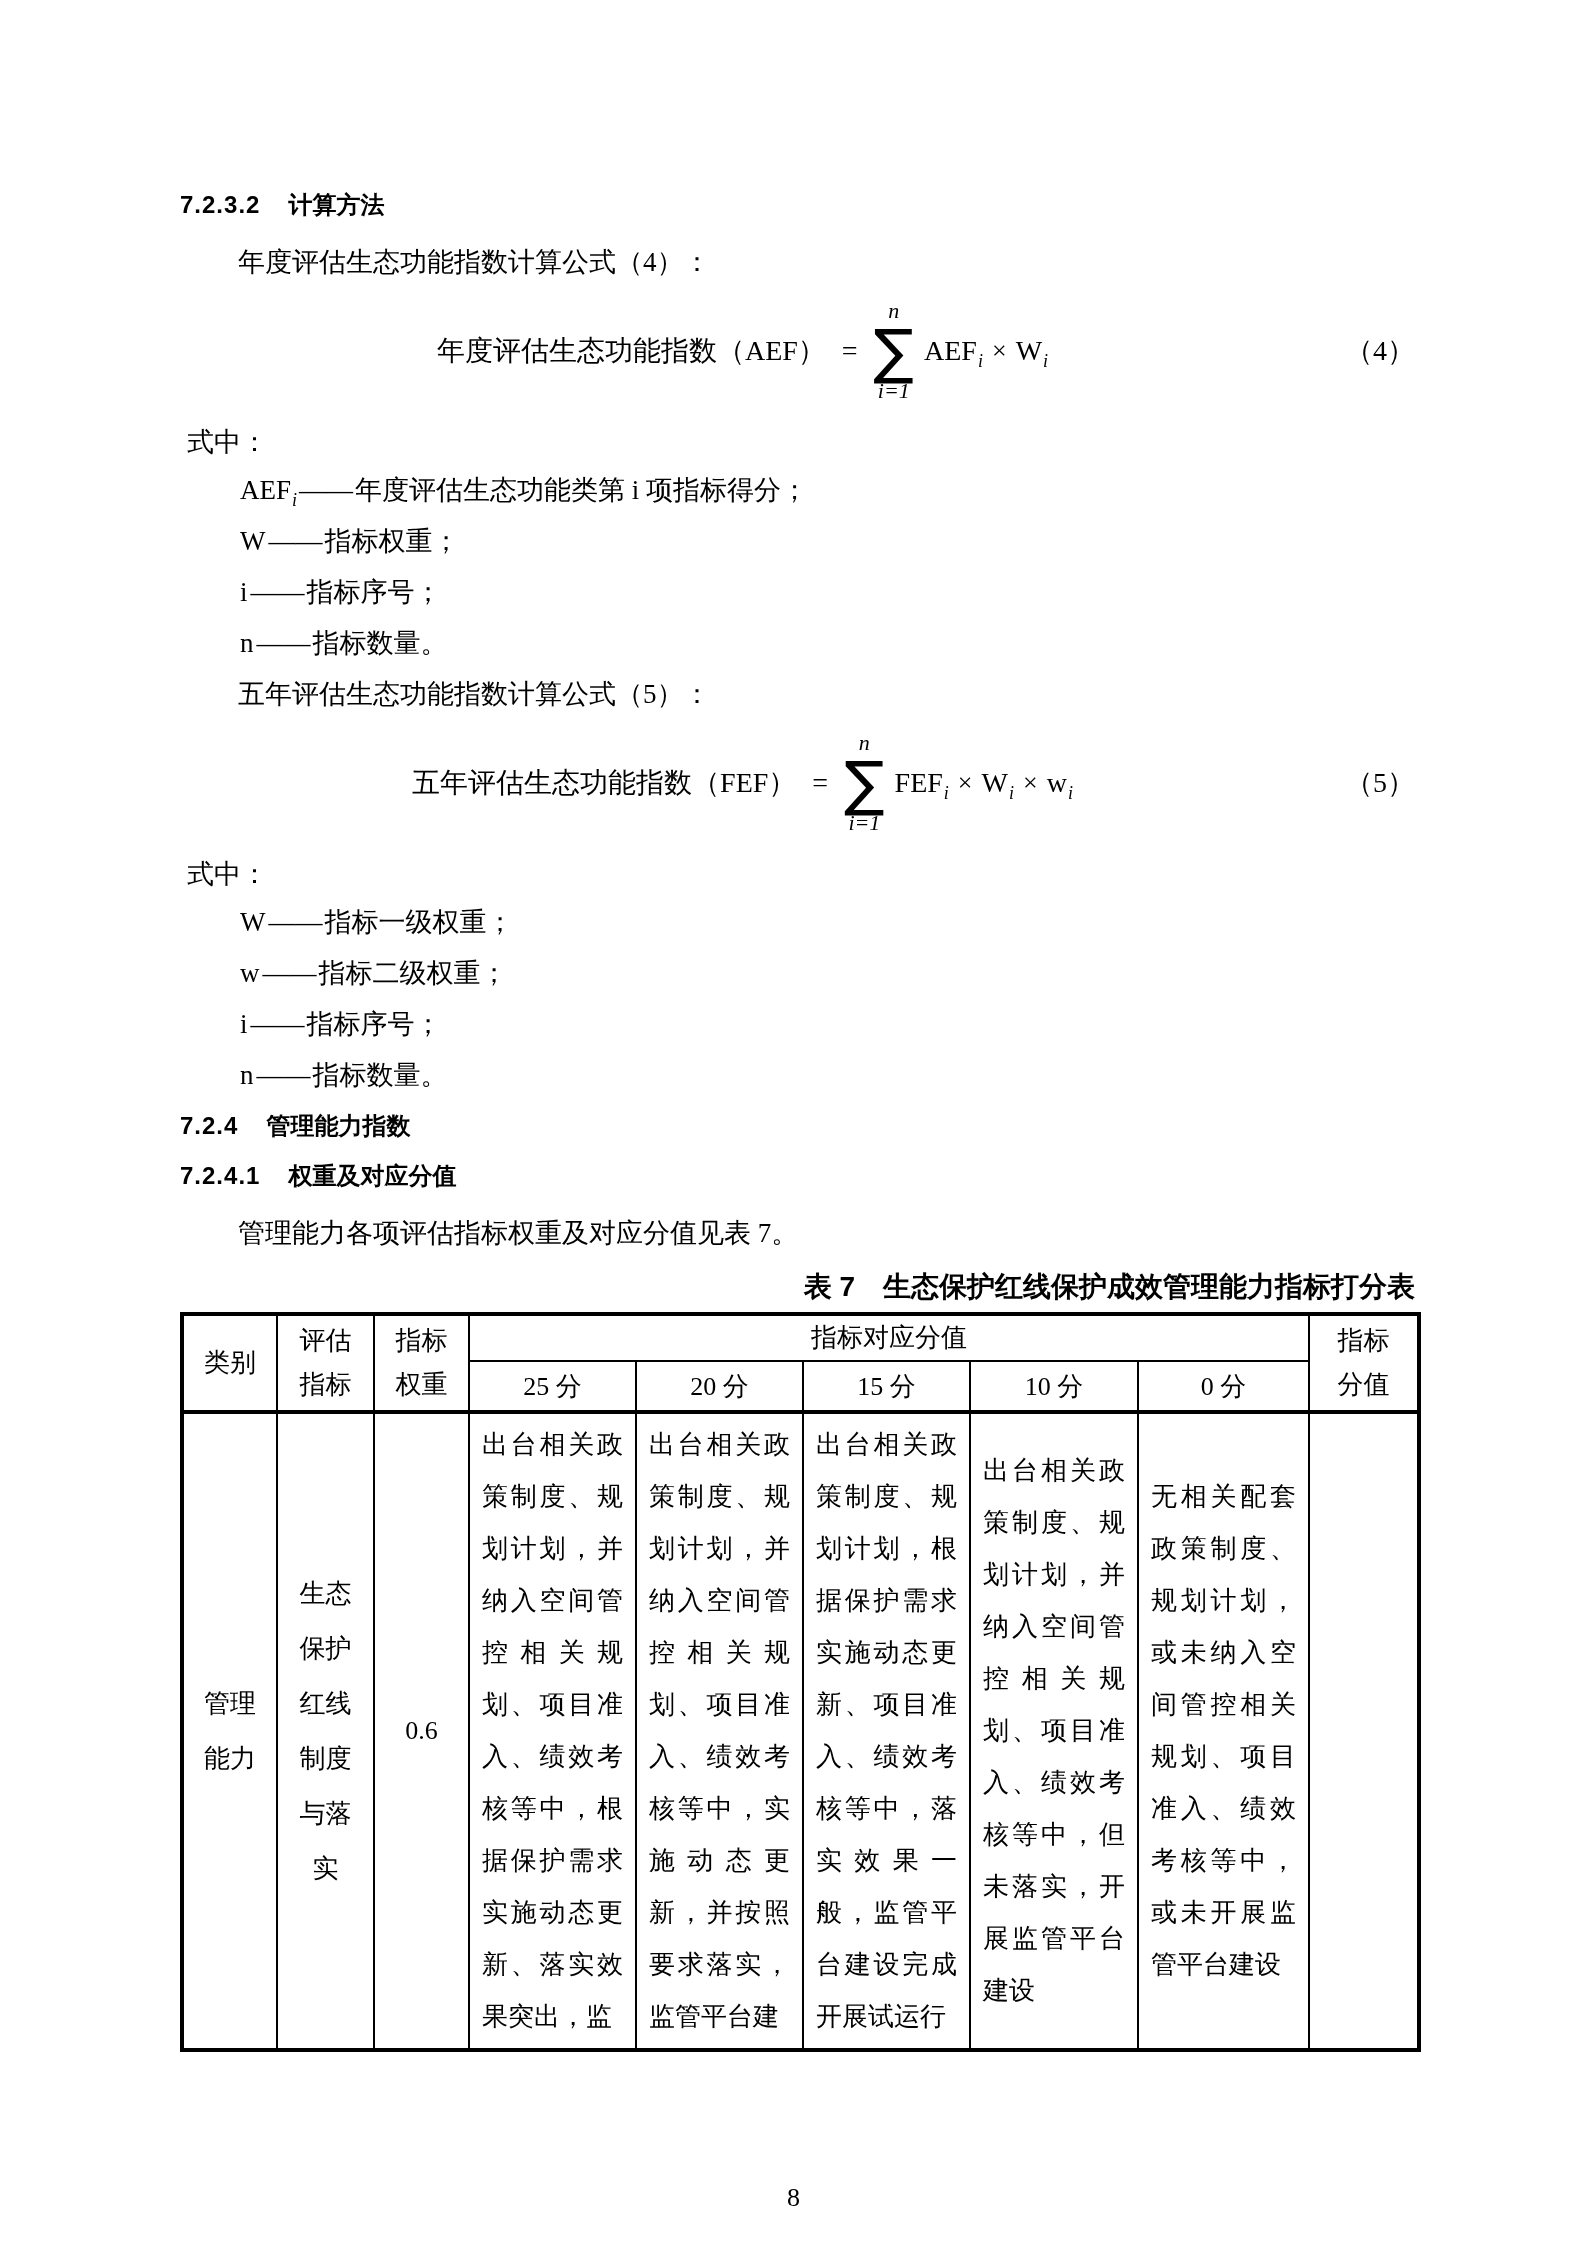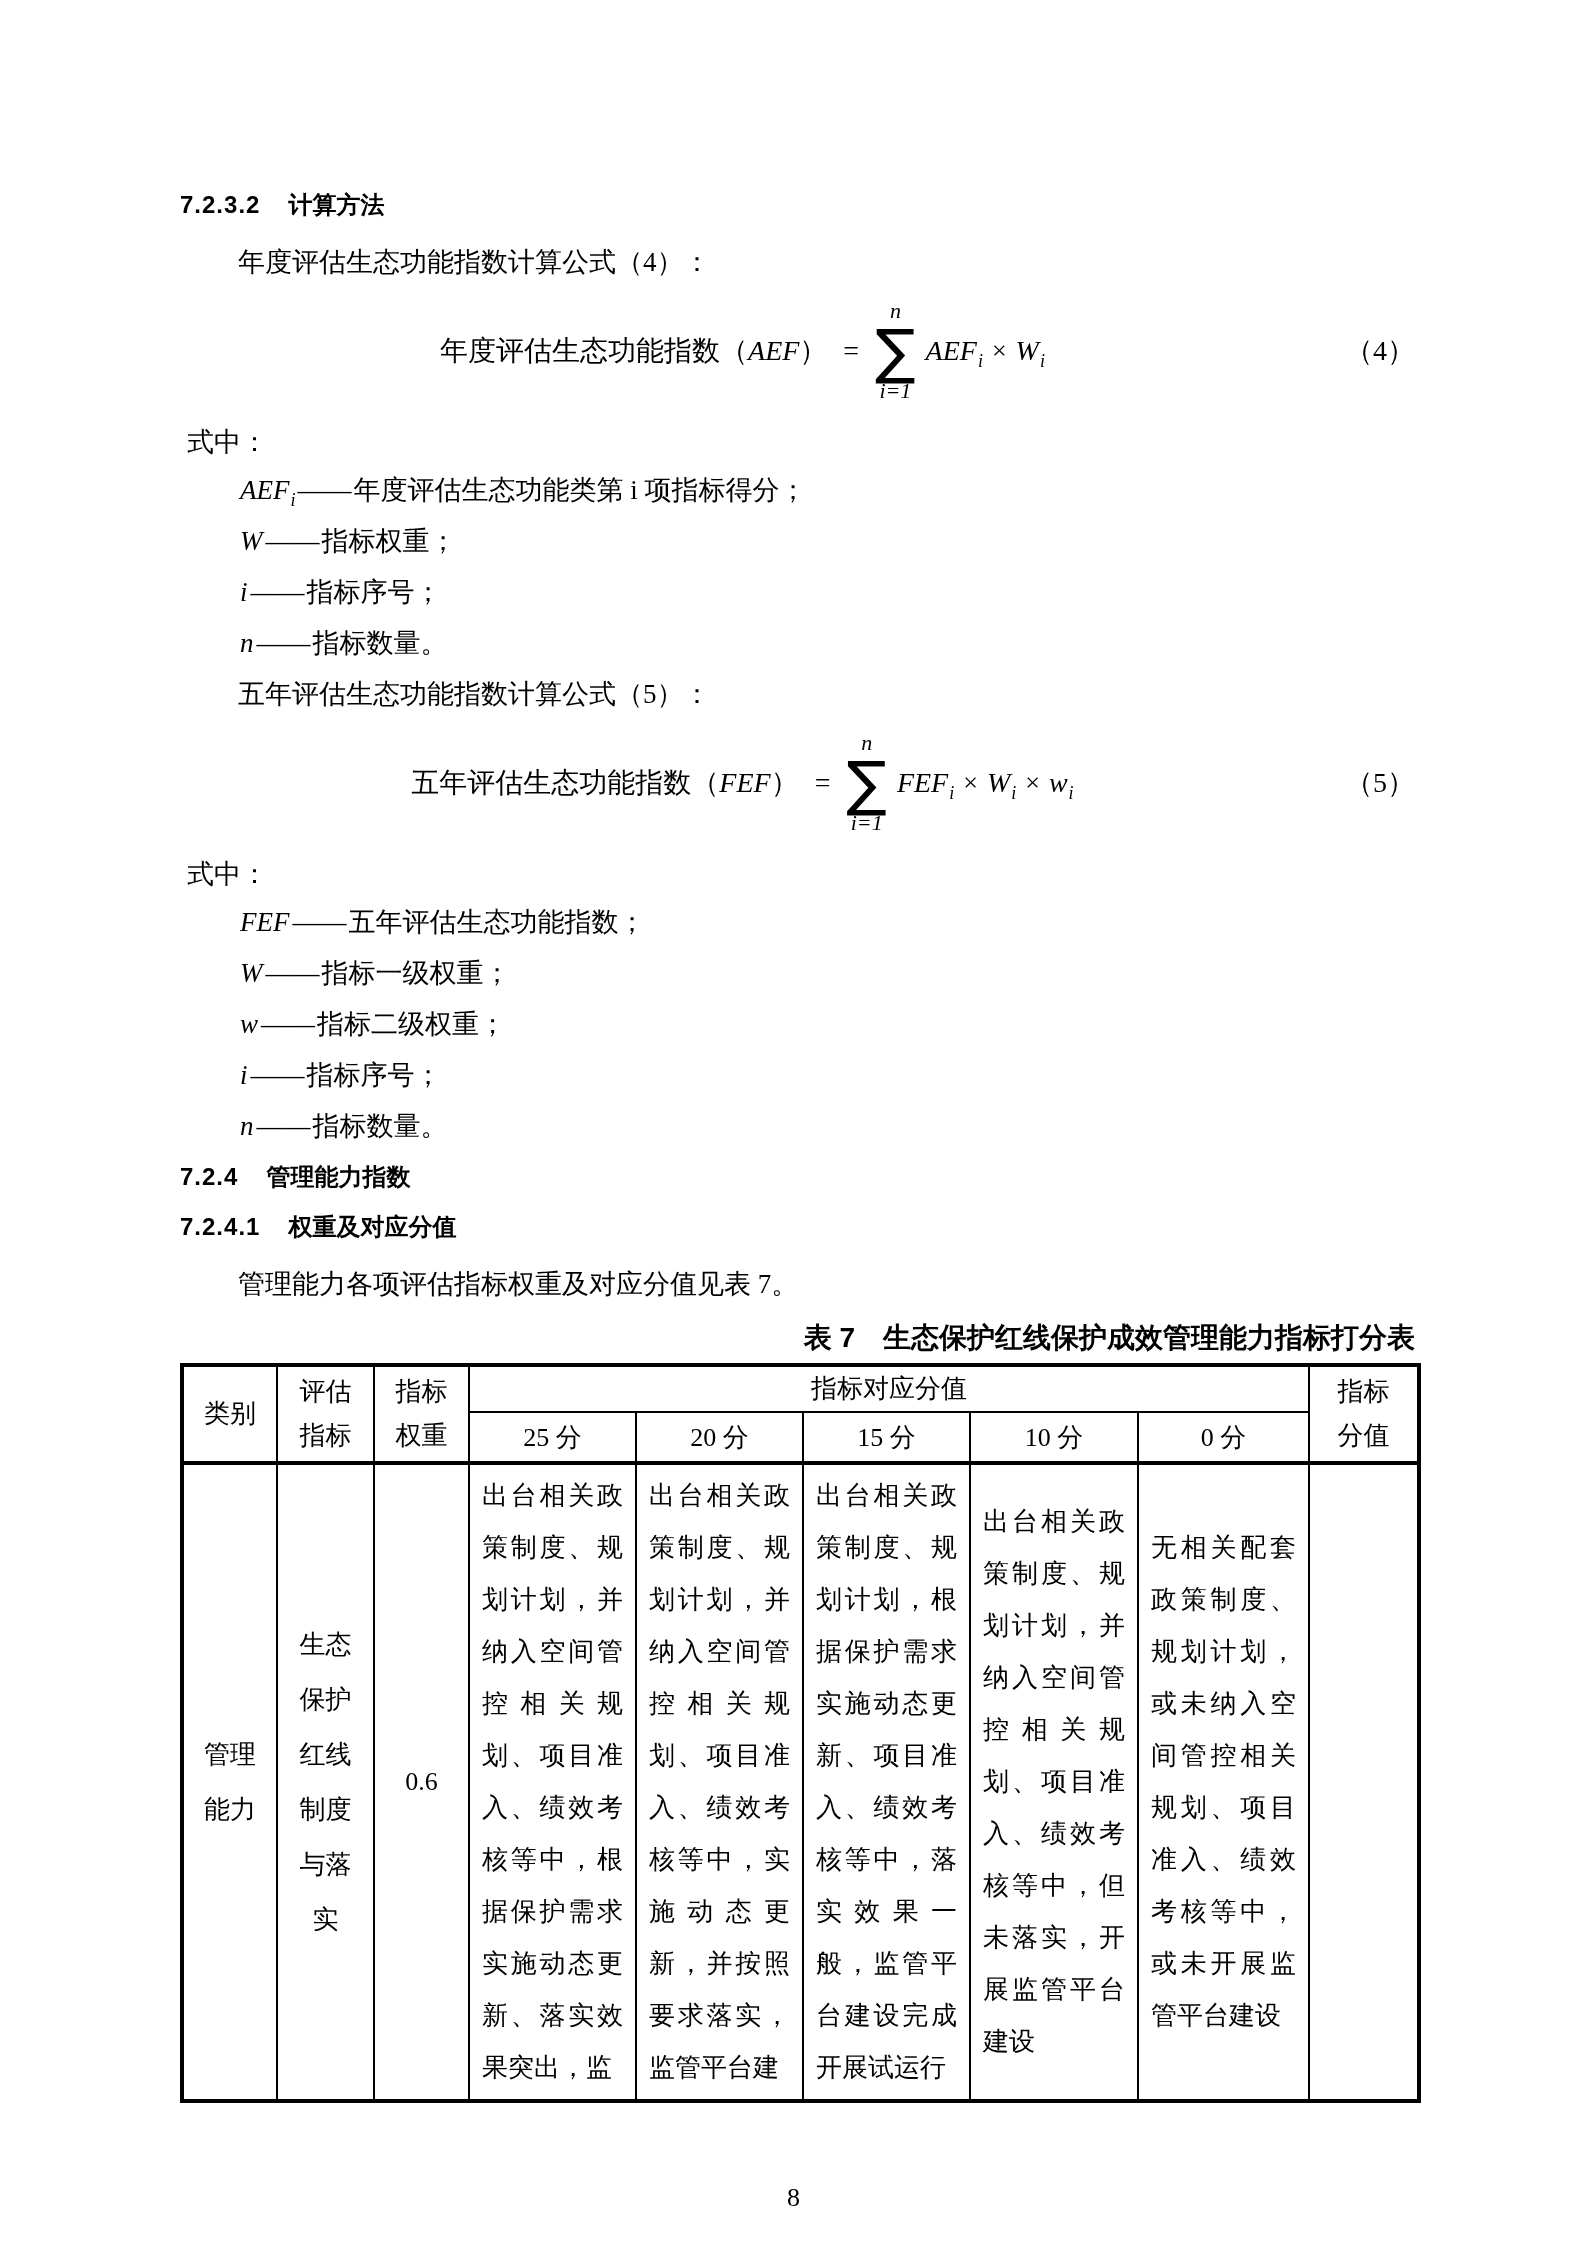--- a/index.html
+++ b/index.html
@@ -26,21 +26,21 @@
   .h724  { margin-top: 16px; }
   .h7241 { margin-top: 16px; }
   .para {
     line-height: 34px;
     margin: 23px 0 0 0;
     text-indent: 58px;
   }
   .where-label { line-height: 34px; margin: 16px 0 0 7px; }
   .def-list { margin-top: 14px; }
   .def-item { line-height: 34px; margin: 0 0 17px 60px; }
-  .f-var { font-style: italic; font-family: "Liberation Serif", "DejaVu Serif", serif; }
+  .f-var { font-family: "Liberation Serif", "DejaVu Serif", serif; }
   sub.f-sub {
     font-size: 18px;
     font-style: italic;
     position: relative;
     vertical-align: baseline;
     bottom: -7px;
     line-height: 0;
     margin-left: 1px;
   }
   .def-dash { margin: 0 2px; }
@@ -186,21 +186,20 @@
     <span class="f-op">×</span>
     <span class="f-term"><span class="f-var">W</span><sub class="f-sub">i</sub></span>
     <span class="f-op">×</span>
     <span class="f-term"><span class="f-var">w</span><sub class="f-sub">i</sub></span>
   </div>
   <span class="eq-num">（5）</span>
 </div>
 
 <div class="where-label">式中：</div>
 <div class="def-list">
-  <div class="def-item"><span class="f-var">FEF</span><sub class="f-sub"></sub><span class="def-dash">——</span><span>五年评估生态功能指数；</span></div>
   <div class="def-item"><span class="f-var">W</span><sub class="f-sub"></sub><span class="def-dash">——</span><span>指标一级权重；</span></div>
   <div class="def-item"><span class="f-var">w</span><sub class="f-sub"></sub><span class="def-dash">——</span><span>指标二级权重；</span></div>
   <div class="def-item"><span class="f-var">i</span><sub class="f-sub"></sub><span class="def-dash">——</span><span>指标序号；</span></div>
   <div class="def-item"><span class="f-var">n</span><sub class="f-sub"></sub><span class="def-dash">——</span><span>指标数量。</span></div>
 </div>
 
 <div class="heading h724">
   <span class="hnum">7.2.4</span><span>管理能力指数</span>
 </div>
 

